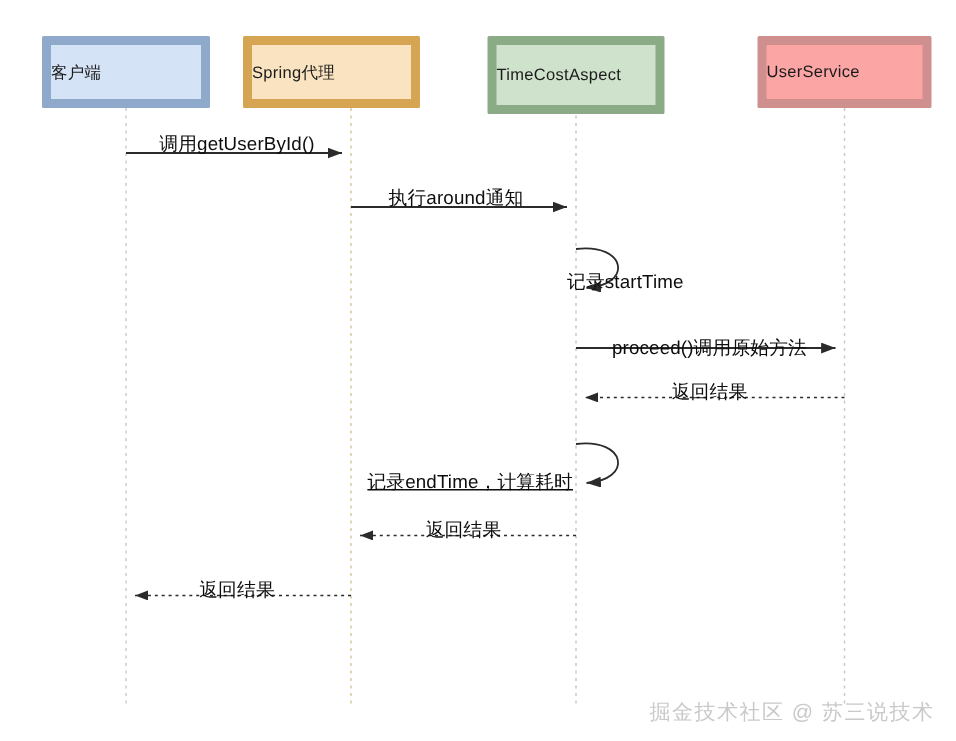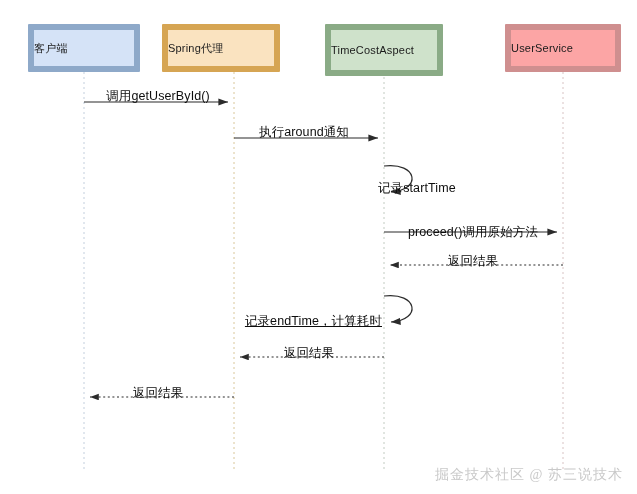--- a/index.html
+++ b/index.html
@@ -55,21 +55,21 @@
     text-decoration: underline;
   }
   #watermark {
     position: absolute;
     right: 14px;
     bottom: 10px;
     font-size: 14px;
     color: #c9c9c9;
     white-space: nowrap;
     letter-spacing: 1px;
-    font-family: Liberation Serif, serif;
+    font-family: Liberation Sans, sans-serif;
   }
 </style>
 </head>
 <body>
 
 <div id="canvas">
 
   <svg id="diagram-svg" viewBox="0 0 637 494" xmlns="http://www.w3.org/2000/svg">
     <defs>
       <marker id="arrow-solid-right" markerWidth="9" markerHeight="9" refX="8" refY="3" orient="auto" markerUnits="strokeWidth">

